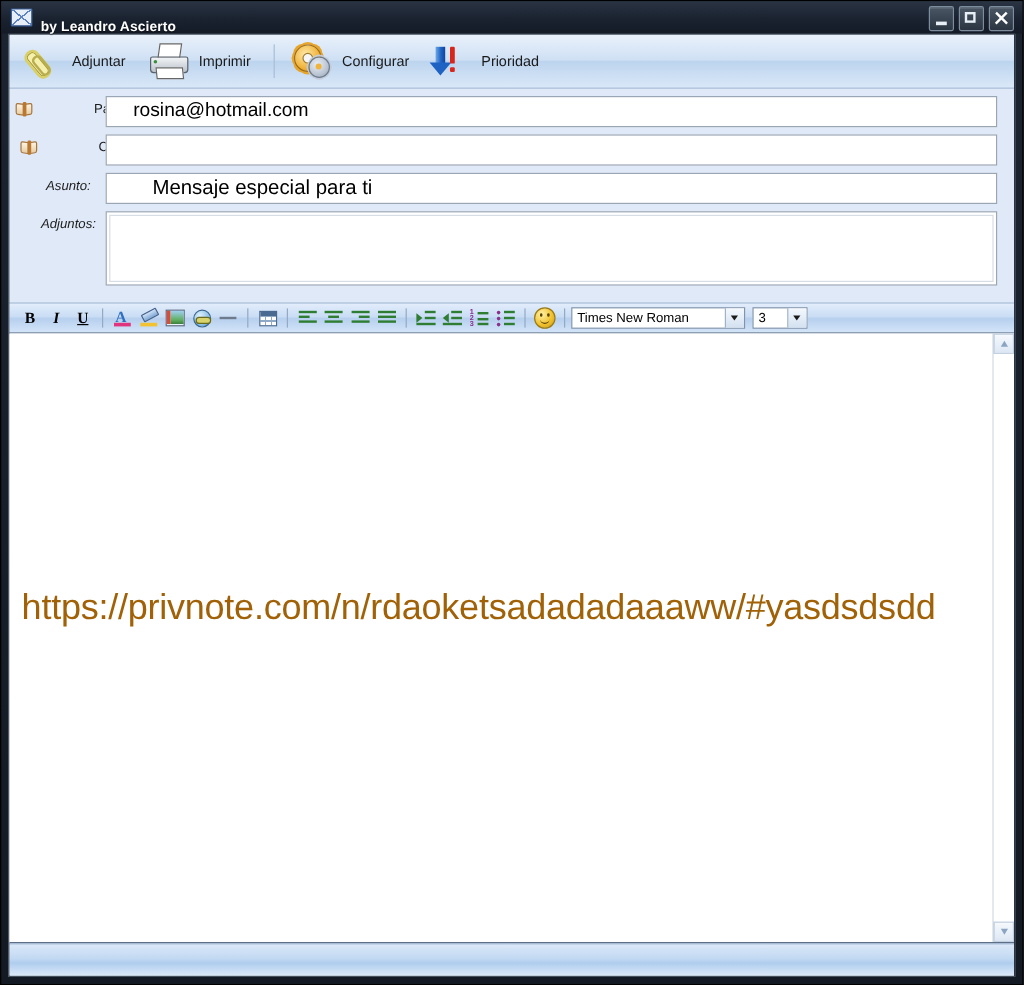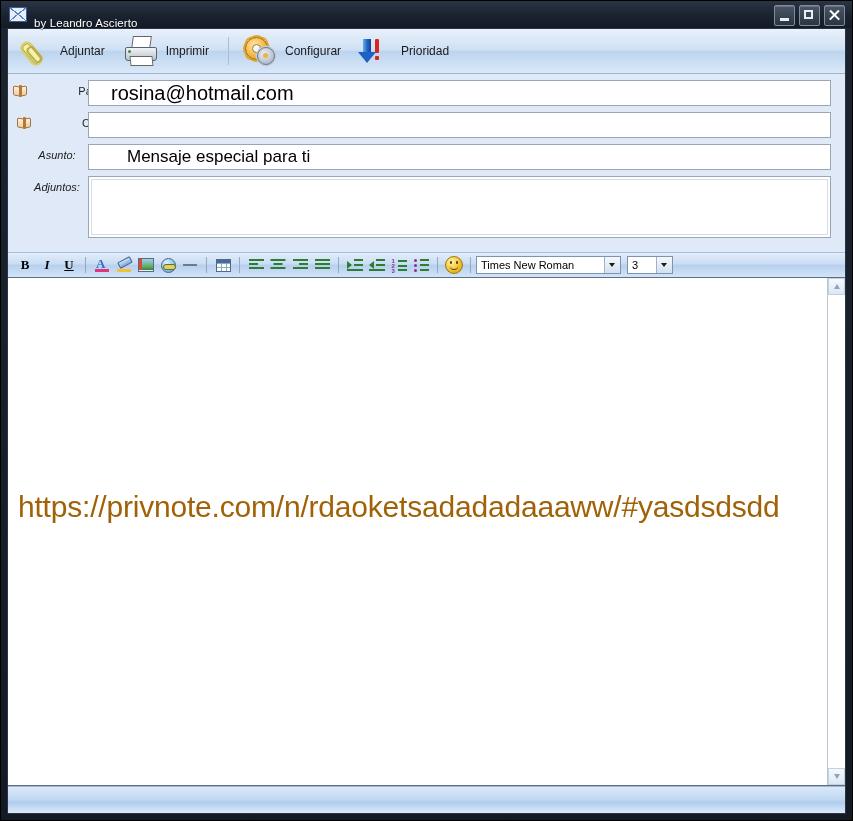--- a/index.html
+++ b/index.html
@@ -49,21 +49,21 @@
     content: "";
     position: absolute;
     left: 0; top: 0; right: 0; bottom: 0;
     background:
       linear-gradient(to bottom right, transparent 46%, #5b82c4 46%, #5b82c4 52%, transparent 52%),
       linear-gradient(to bottom left,  transparent 46%, #5b82c4 46%, #5b82c4 52%, transparent 52%);
   }
   #title-text {
     color: #ffffff;
     font-size: 11.5px;
-    font-weight: normal;
+    font-weight: bold;
     letter-spacing: 0.1px;
     text-shadow: 0 1px 1px rgba(0,0,0,.6);
     margin-top: 17px;
   }
   #win-buttons {
     position: absolute;
     right: 7px; top: 4px;
     display: flex;
     gap: 4px;
   }
@@ -313,21 +313,21 @@
     height: 26px;
     background: #ffffff;
     border: 1px solid #9aa6b4;
     box-sizing: border-box;
     font-family: "Liberation Sans", sans-serif;
     font-size: 15px;
     color: #000;
     padding: 0 6px 0 22px;
     outline: none;
   }
-  #input-para { font-size: 20px; }
+  #input-para { font-size: 16px; }
   #input-asunto { font-size: 17px; padding-left: 38px; }
   #attach-box {
     flex: 1 1 auto;
     height: 62px;
     background: #ffffff;
     border: 1px solid #9aa6b4;
     box-sizing: border-box;
     padding: 2px;
   }
   #attach-inner {

